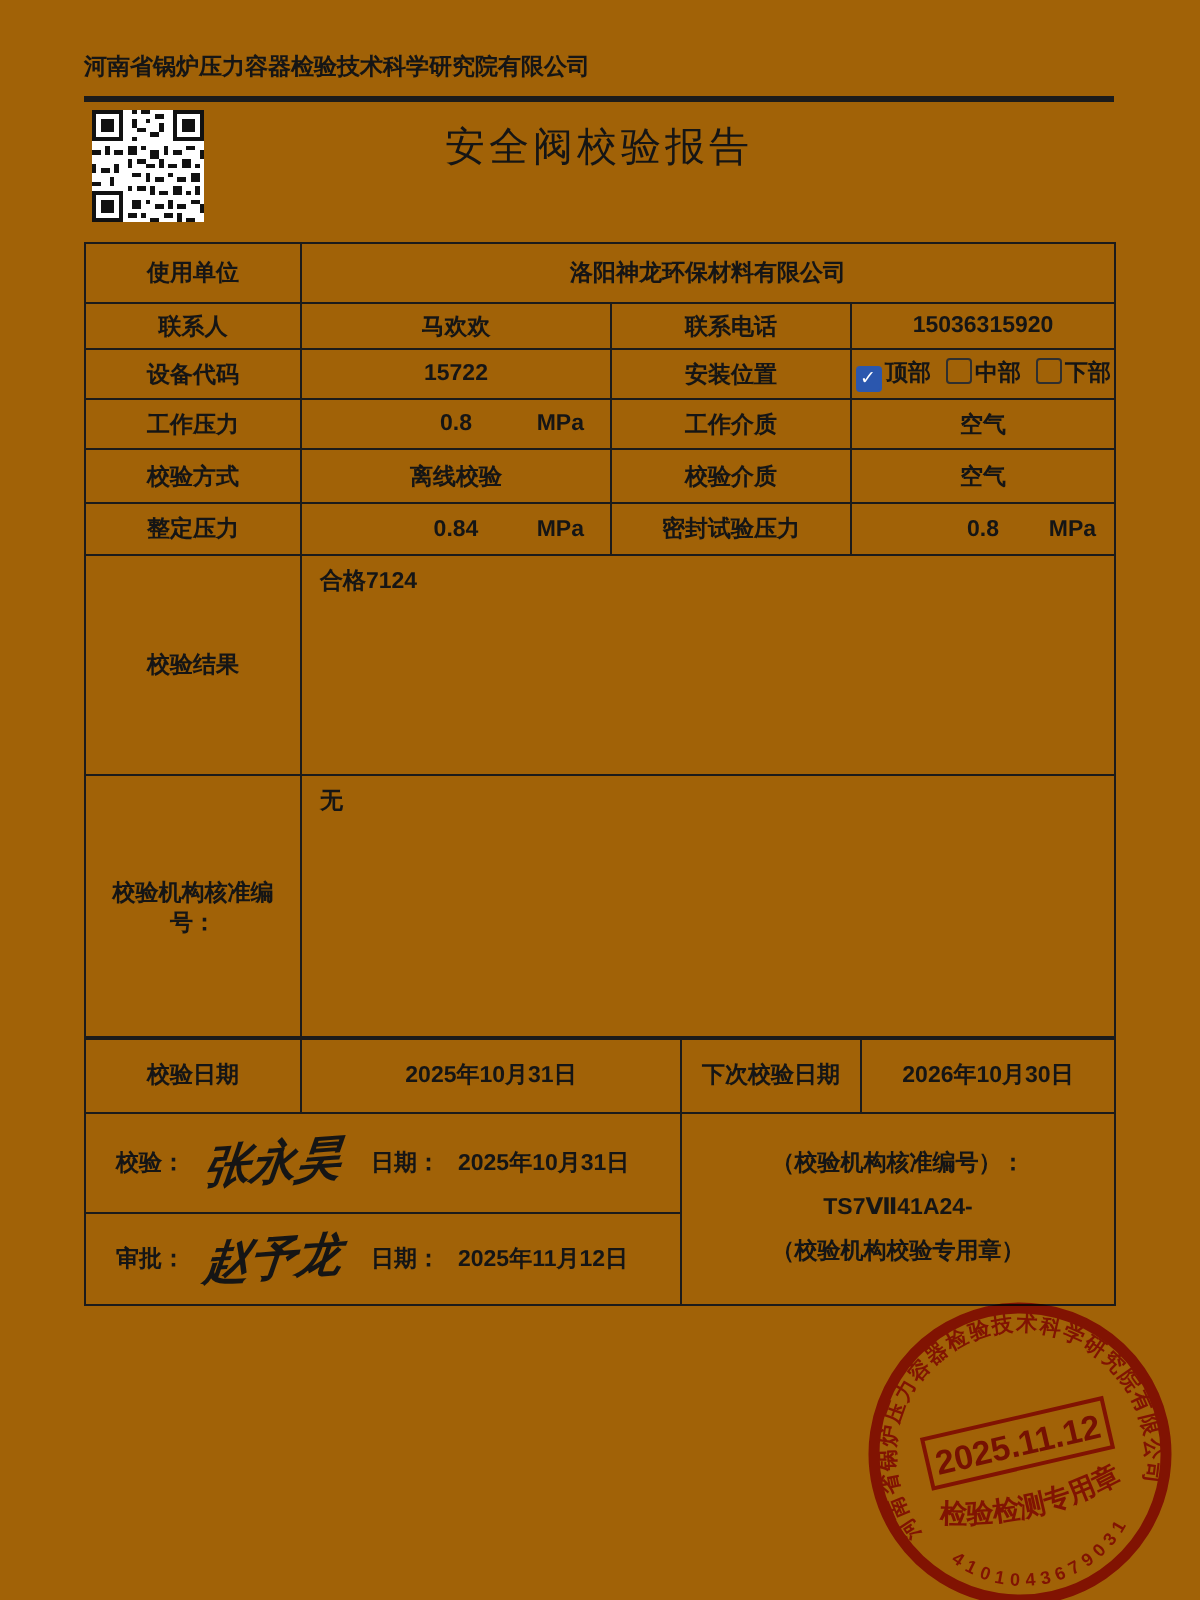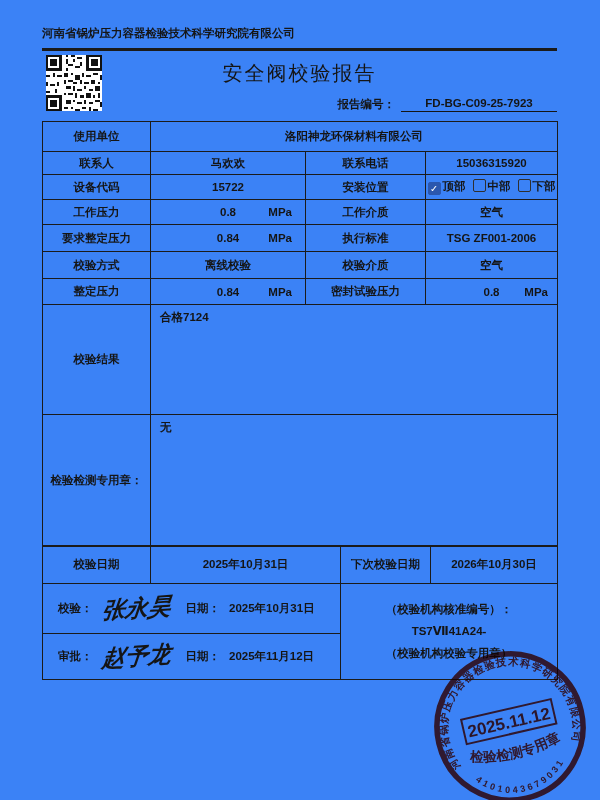--- a/index.html
+++ b/index.html
@@ -1,16 +1,16 @@
 <!DOCTYPE html>
 <html><head>
 <meta charset="utf-8">
 <style>
   html,body{margin:0;padding:0;background:#e8e8e8;}
-  .page{position:relative;width:600px;height:800px;background:#3b82f6;overflow:hidden;
+  .page{position:relative;width:600px;height:800px;background:#a16207;overflow:hidden;
         font-family:"Liberation Sans","DejaVu Sans",sans-serif;color:#151515;}
   .content{position:absolute;left:42px;top:26px;width:515px;}
 
   .hdr{display:flex;justify-content:space-between;align-items:flex-end;
        border-bottom:3px solid #1b1b1b;padding-bottom:7px;font-weight:bold;font-size:11.5px;}
   .hdr .docno{margin-right:50px;}
 
   .mid{position:relative;height:70px;}
   .qr{position:absolute;left:4px;top:4px;width:56px;height:56px;}
   .title{text-align:center;font-size:20px;font-weight:normal;letter-spacing:2px;padding-top:9px;}
@@ -61,24 +61,20 @@
           <rect x="1" y="1" width="5" height="5" fill="#fff"></rect>
             <rect x="19" y="1" width="5" height="5" fill="#fff"></rect>
             <rect x="1" y="19" width="5" height="5" fill="#fff"></rect>
           <rect x="2" y="2" width="3" height="3"></rect>
             <rect x="20" y="2" width="3" height="3"></rect>
             <rect x="2" y="20" width="3" height="3"></rect>
           <path d="M9 0h1v1h-1zM11 0h2v1h-2zM14 1h2v1h-2zM9 2h1v2h-1zM12 2h1v1h-1zM15 3h1v2h-1zM10 4h2v1h-2zM13 5h2v1h-2zM9 6h1v1h-1zM0 9h2v1h-2zM3 8h1v2h-1zM5 9h2v1h-2zM8 8h2v2h-2zM11 8h1v1h-1zM13 9h2v2h-2zM16 8h1v2h-1zM18 9h2v1h-2zM21 8h2v1h-2zM24 9h1v2h-1zM8 11h1v2h-1zM10 11h2v1h-2zM12 12h2v1h-2zM15 11h1v2h-1zM17 12h2v1h-2zM20 11h2v2h-2zM23 12h1v1h-1zM0 12h1v2h-1zM2 13h2v1h-2zM5 12h1v2h-1zM9 14h2v1h-2zM12 14h1v2h-1zM14 15h2v1h-2zM17 14h1v1h-1zM19 15h2v1h-2zM22 14h2v2h-2zM0 16h2v1h-2zM4 15h1v2h-1zM8 17h1v1h-1zM10 17h2v1h-2zM13 17h1v2h-1zM15 18h2v1h-2zM18 17h2v2h-2zM21 18h1v1h-1zM23 17h1v2h-1zM9 20h2v2h-2zM12 20h1v1h-1zM14 21h2v1h-2zM17 20h1v2h-1zM19 21h2v1h-2zM22 20h2v1h-2zM8 23h2v1h-2zM11 23h1v1h-1zM13 24h2v1h-2zM16 23h2v1h-2zM19 23h1v2h-1zM21 24h2v1h-2zM24 21h1v2h-1z"></path>
         </g>
       </svg>
       <div class="title">安全阀校验报告</div>
-      <div class="repline">
-        <span>报告编号：</span>
-        <span class="repno">FD-BG-C09-25-7923</span>
-      </div>
     </div>
 
     <table>
       <colgroup>
           <col style="width:108px">
           <col style="width:155px">
           <col style="width:120px">
           <col style="width:132px">
         </colgroup>
       <tbody>
@@ -103,29 +99,20 @@
       <tr style="height:25px">
         <td>工作压力</td>
         <td class="mpa">
           <span>0.8</span>
           <span class="u">MPa</span>
         </td>
         <td>工作介质</td>
         <td>空气</td>
       </tr>
       <tr style="height:27px">
-        <td>要求整定压力</td>
-        <td class="mpa">
-          <span>0.84</span>
-          <span class="u">MPa</span>
-        </td>
-        <td>执行标准</td>
-        <td>TSG ZF001-2006</td>
-      </tr>
-      <tr style="height:27px">
         <td>校验方式</td>
         <td>离线校验</td>
         <td>校验介质</td>
         <td>空气</td>
       </tr>
       <tr style="height:26px">
         <td>整定压力</td>
         <td class="mpa">
           <span>0.84</span>
           <span class="u">MPa</span>
@@ -134,21 +121,21 @@
         <td class="mpa">
           <span>0.8</span>
           <span class="u" style="right:9px;">MPa</span>
         </td>
       </tr>
       <tr style="height:110px">
         <td>校验结果</td>
         <td colspan="3" class="tl">合格7124</td>
       </tr>
       <tr style="height:132px">
-        <td>检验检测专用章：</td>
+        <td>校验机构核准编号：</td>
         <td colspan="3" class="tl">无</td>
       </tr>
     </tbody>
       </table>
 
     <table style="margin-top:-1.6px;">
       <colgroup>
           <col style="width:108px">
           <col style="width:190px">
           <col style="width:90px">

